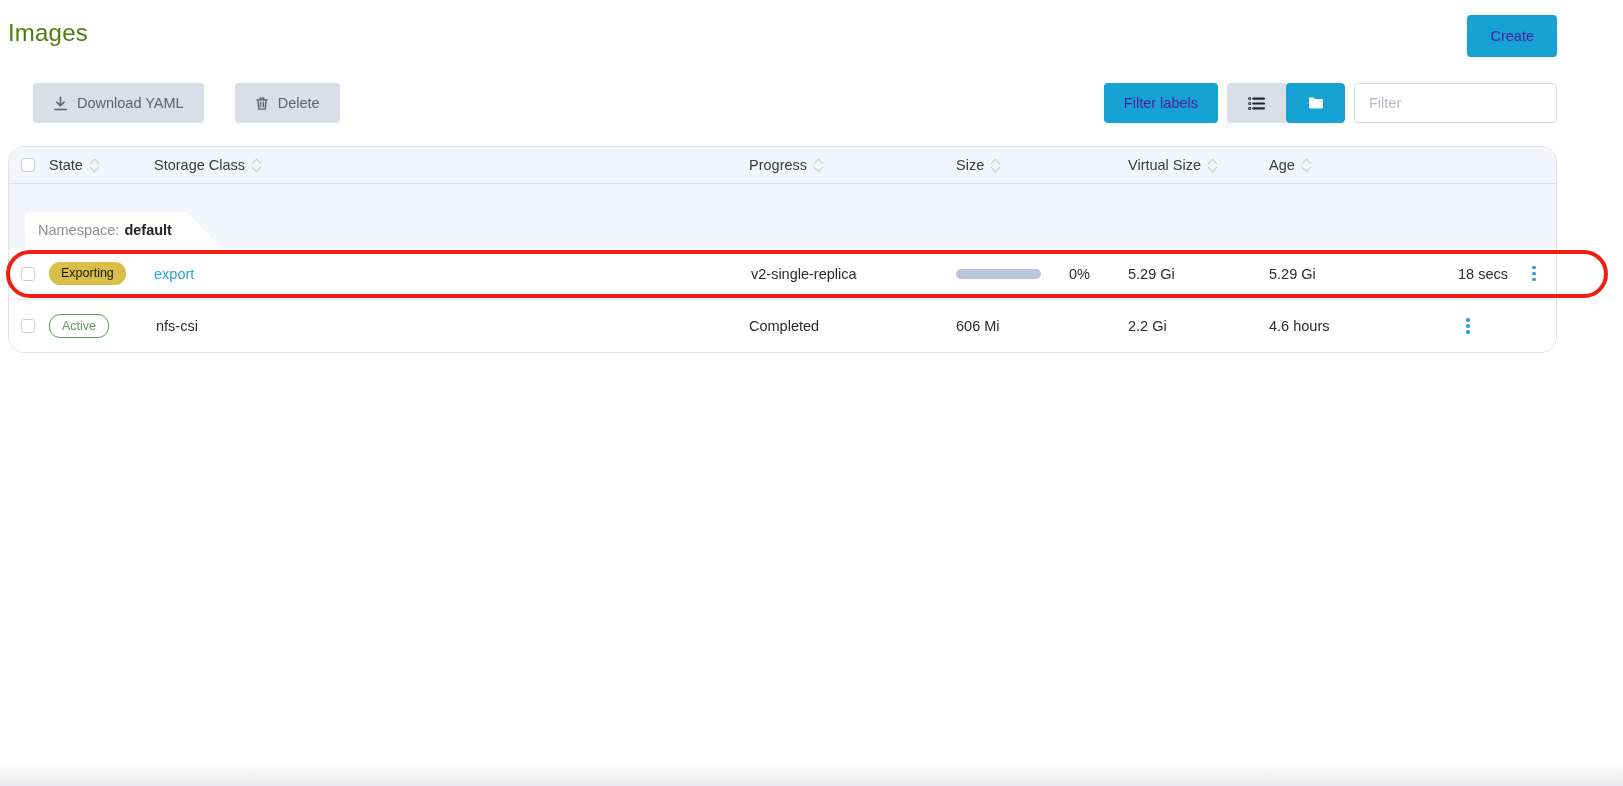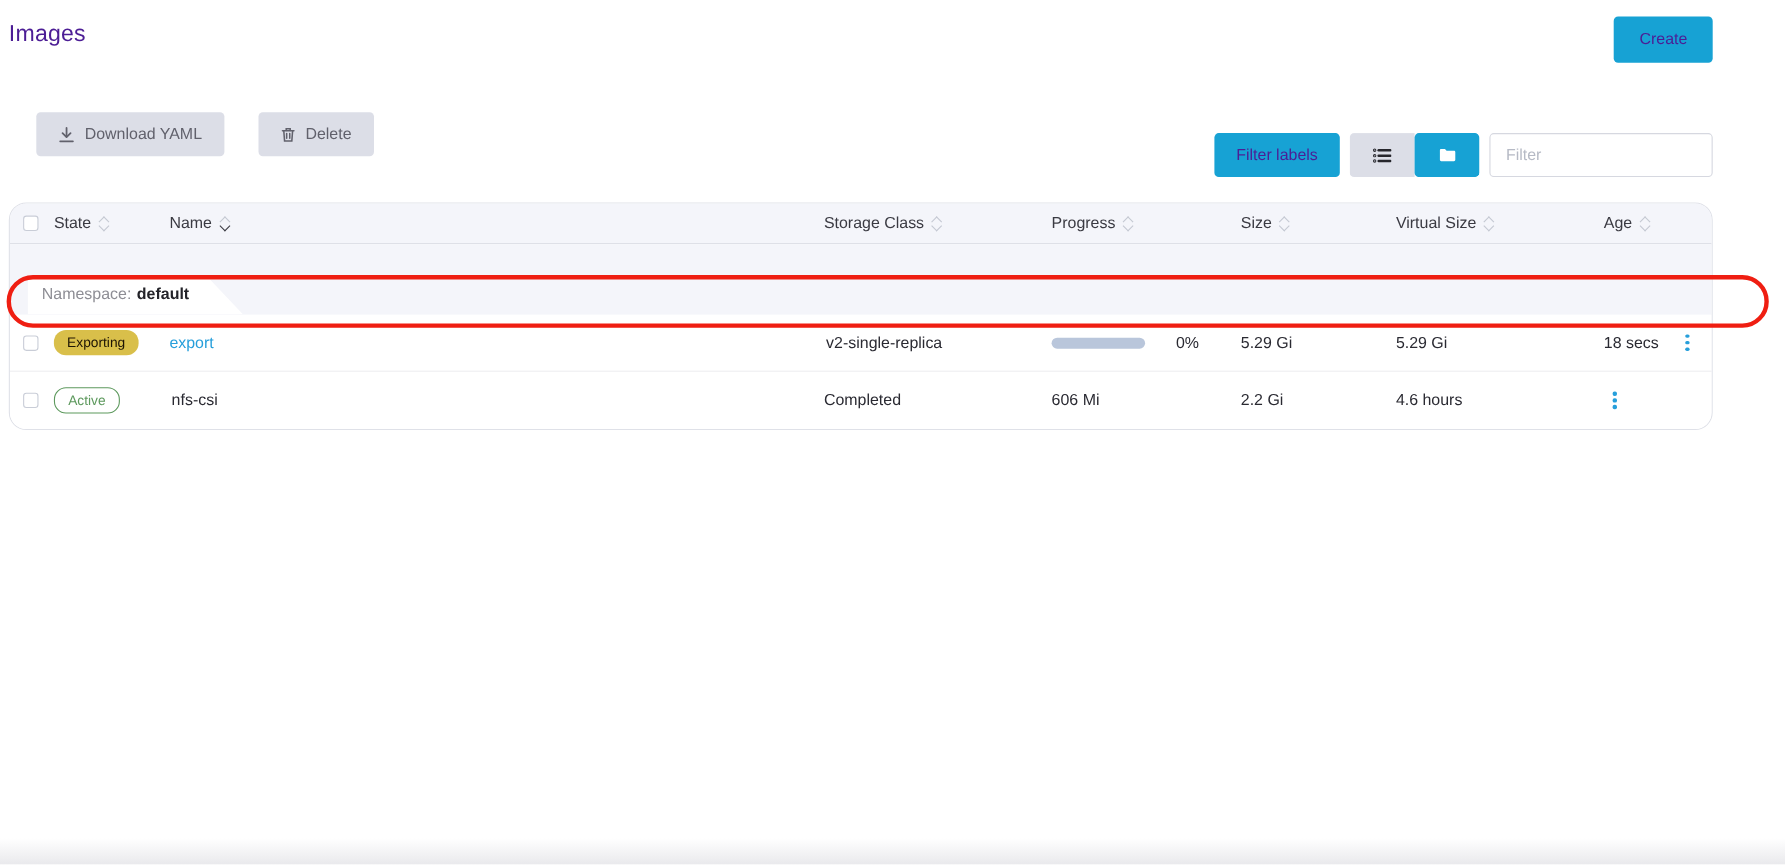--- a/index.html
+++ b/index.html
@@ -2,32 +2,32 @@
 <html><head>
 <meta charset="utf-8">
 <style>
   * { box-sizing: border-box; margin: 0; padding: 0; }
   html,body { background:#fff; width:1623px; height:786px; overflow:hidden;
     font-family:"Liberation Sans", sans-serif; color:#2a2a32; }
   .page { position:relative; width:1623px; height:786px; padding:15px 8px 0 8px; }
 
   
   .page-header { display:flex; justify-content:space-between; align-items:flex-start; width:1549px; }
-  .page-title { font-size:21px; font-weight:500; color:#4c1d95; letter-spacing:.2px; margin-top:4px; }
+  .page-title { font-size:24px; font-weight:500; color:#4d7c0f; letter-spacing:.2px; margin-top:4px; }
   .btn { display:inline-flex; align-items:center; justify-content:center; gap:9px;
     border:none; border-radius:4px; font-family:inherit; font-size:14.5px; cursor:pointer;
     height:40px; padding:0 20px; white-space:nowrap; }
   .btn.primary { background:#17a2d4; color:#4c1d95; }
   .btn.create { height:42px; padding:0 23px; }
   .btn.muted { background:#dcdee7; color:#61616c; }
 
   
   .toolbar { display:flex; justify-content:space-between; align-items:center; width:1549px; margin-top:26px;padding-left:25px; }
   .toolbar-left { display:flex; gap:31px; }
-  .toolbar-right { display:flex; gap:9px; align-items:center;margin-top:38px; }
+  .toolbar-right { display:flex; gap:9px; align-items:center; }
   .icon { display:inline-flex; align-items:center; }
   .view-toggle { display:flex; border-radius:4px; overflow:hidden; }
   .view-toggle .seg { width:59px; height:40px; border:none; display:flex; align-items:center;
     justify-content:center; cursor:pointer; background:#dcdee7; }
   .view-toggle .seg.active { background:#17a2d4; border-radius:4px; }
   .filter-input { width:203px; height:40px; border:1px solid #d6d8e0; border-radius:4px;
     padding:0 14px; font-family:inherit; font-size:14.5px; color:#2a2a32; outline:none; }
   .filter-input::placeholder { color:#b6bac5; }
 
   
@@ -141,27 +141,20 @@
       <div class="cell">
           <span class="cb"></span>
         </div>
       <div class="th">
         <span>State</span>
         <span class="sort">
             <i class="chev up"></i>
             <i class="chev down"></i>
           </span>
       </div>
-      <div class="th sorted">
-        <span>Name</span>
-        <span class="sort">
-            <i class="chev up"></i>
-            <i class="chev down"></i>
-          </span>
-      </div>
       <div class="th">
         <span>Storage Class</span>
         <span class="sort">
             <i class="chev up"></i>
             <i class="chev down"></i>
           </span>
       </div>
       <div class="th">
         <span>Progress</span>
         <span class="sort">

